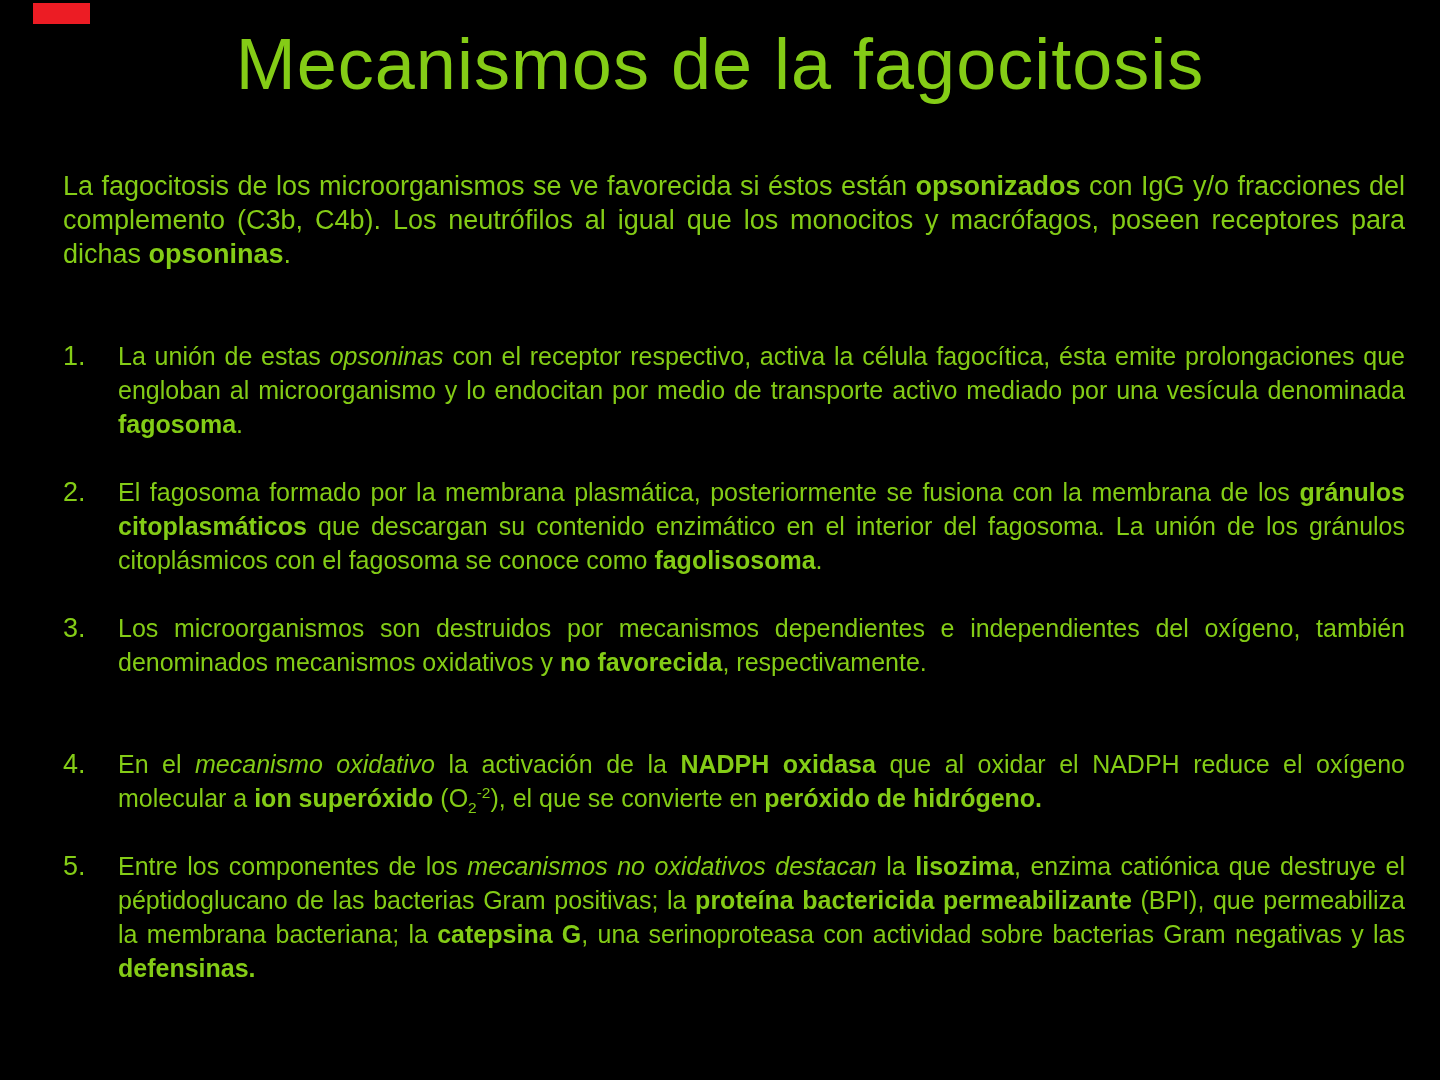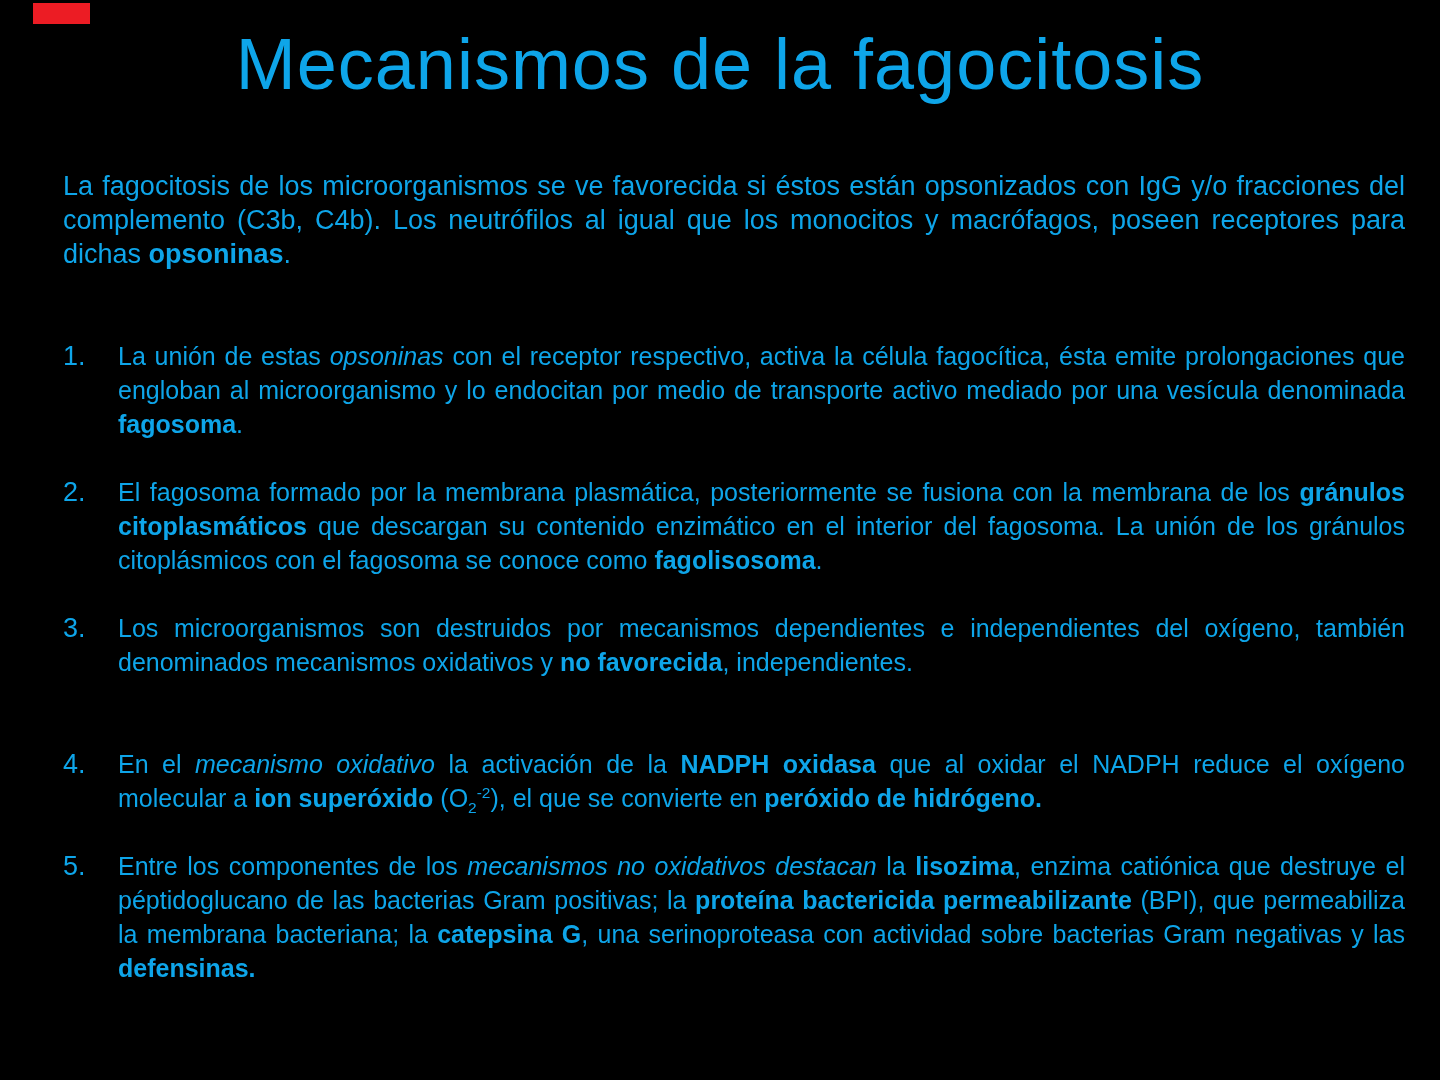--- a/index.html
+++ b/index.html
@@ -64,45 +64,45 @@
     text-align: justify;
   }
   .body-text sub, .body-text sup {
     font-size: 0.62em;
     line-height: 0;
   }
 </style>
 </head>
 <body>
 
-<div class="slide" style="background: rgb(0, 0, 0); color: #0ea5e9;">
+<div class="slide" style="background: rgb(0, 0, 0); color: #84cc16;">
 
   <div class="red-marker" style="background: rgb(236, 28, 36);"></div>
 
   <h1 class="title">Mecanismos de la fagocitosis</h1>
 
   <div class="content">
 
-    <p class="intro"><span>La fagocitosis de los microorganismos se ve favorecida si éstos están </span><span style="font-weight: normal;">opsonizados</span><span> con IgG  y/o fracciones del complemento (C3b, C4b). Los neutrófilos al igual que los monocitos y macrófagos, poseen receptores para dichas </span><span style="font-weight: bold;">opsoninas</span><span>.</span></p>
+    <p class="intro"><span>La fagocitosis de los microorganismos se ve favorecida si éstos están </span><span style="font-weight: bold;">opsonizados</span><span> con IgG  y/o fracciones del complemento (C3b, C4b). Los neutrófilos al igual que los monocitos y macrófagos, poseen receptores para dichas </span><span style="font-weight: bold;">opsoninas</span><span>.</span></p>
 
     <div class="list">
 
       <div class="item big-gap">
         <div class="num">1.</div>
         <div class="body-text"><span>La unión de estas </span><span style="font-style: italic;">opsoninas</span><span> con el receptor respectivo, activa la célula fagocítica, ésta emite prolongaciones que engloban al microorganismo y lo endocitan por medio de transporte activo mediado por una vesícula denominada </span><span style="font-weight: bold;">fagosoma</span><span>.</span></div>
       </div>
 
       <div class="item">
         <div class="num">2.</div>
         <div class="body-text"><span>El fagosoma formado por la membrana plasmática, posteriormente se fusiona con la membrana de los </span><span style="font-weight: bold;">gránulos citoplasmáticos</span><span> que descargan su contenido enzimático en el interior del fagosoma. La unión de los gránulos citoplásmicos con el fagosoma se conoce como </span><span style="font-weight: bold;">fagolisosoma</span><span>.</span></div>
       </div>
 
       <div class="item">
         <div class="num">3.</div>
-        <div class="body-text"><span>Los microorganismos son destruidos por mecanismos dependientes e independientes del oxígeno, también denominados </span><span style="font-weight: normal;">mecanismos oxidativos</span><span> y </span><span style="font-weight: bold;">no favorecida</span><span>, independientes.</span></div>
+        <div class="body-text"><span>Los microorganismos son destruidos por mecanismos dependientes e independientes del oxígeno, también denominados </span><span style="font-weight: normal;">mecanismos oxidativos</span><span> y </span><span style="font-weight: bold;">no favorecida</span><span>, respectivamente.</span></div>
       </div>
 
       <div class="item big-gap">
         <div class="num">4.</div>
         <div class="body-text"><span>En el </span><span style="font-style: italic;">mecanismo oxidativo</span><span> la activación de la </span><span style="font-weight: bold;">NADPH oxidasa</span><span> que al oxidar el NADPH reduce el oxígeno molecular a </span><span style="font-weight: bold;">ion superóxido</span><span> (O</span><sub>2</sub><sup>-2</sup><span>), el que se convierte en </span><span style="font-weight: bold;">peróxido de hidrógeno.</span></div>
       </div>
 
       <div class="item">
         <div class="num">5.</div>
         <div class="body-text"><span>Entre los componentes de los </span><span style="font-style: italic;">mecanismos no oxidativos destacan</span><span> la </span><span style="font-weight: bold;">lisozima</span><span>, enzima catiónica que destruye el péptidoglucano de las bacterias Gram positivas; la </span><span style="font-weight: bold;">proteína bactericida permeabilizante</span><span> (BPI), que permeabiliza la membrana bacteriana; la </span><span style="font-weight: bold;">catepsina G</span><span>, una serinoproteasa con actividad sobre bacterias Gram negativas y las </span><span style="font-weight: bold;">defensinas.</span></div>

